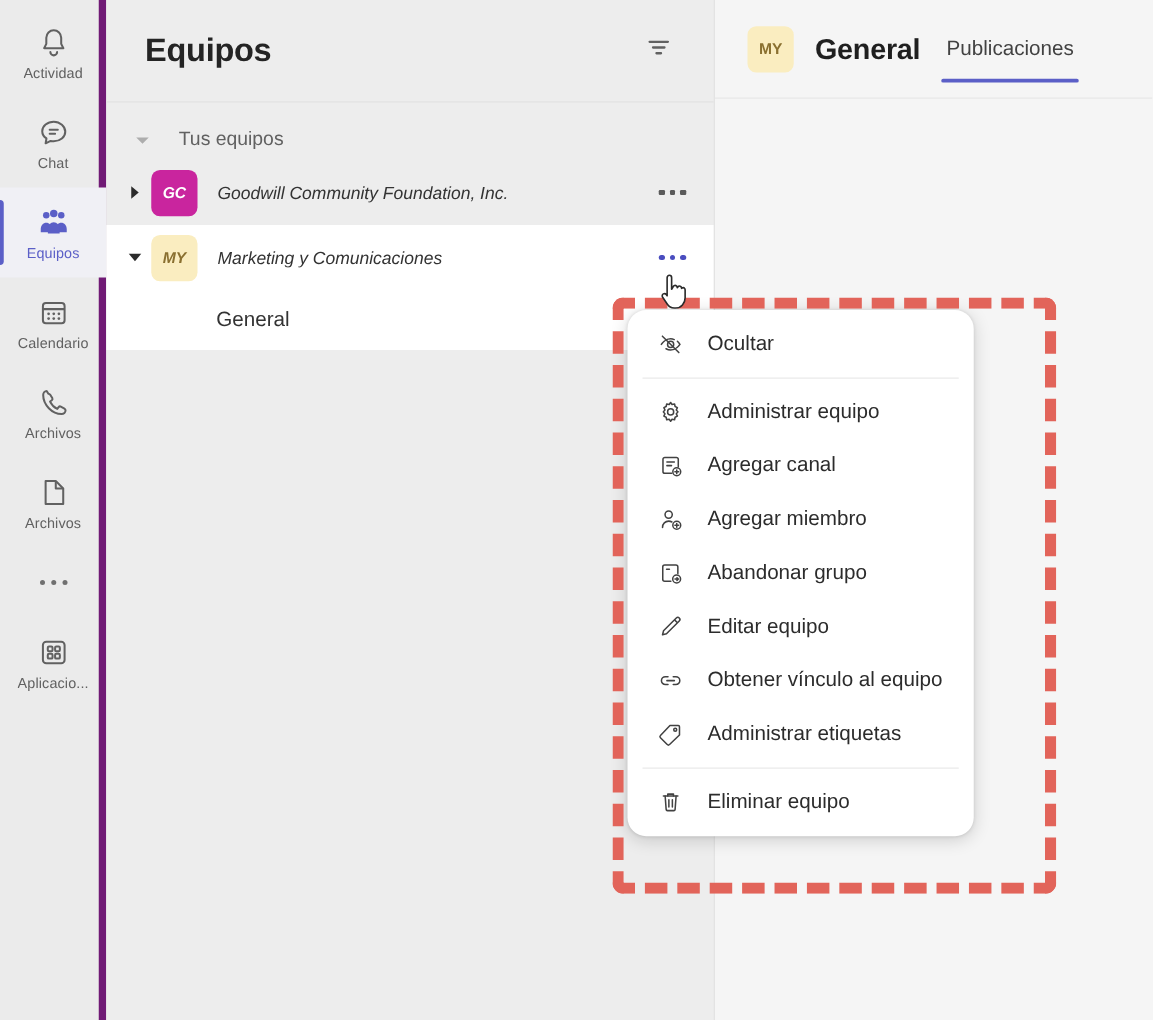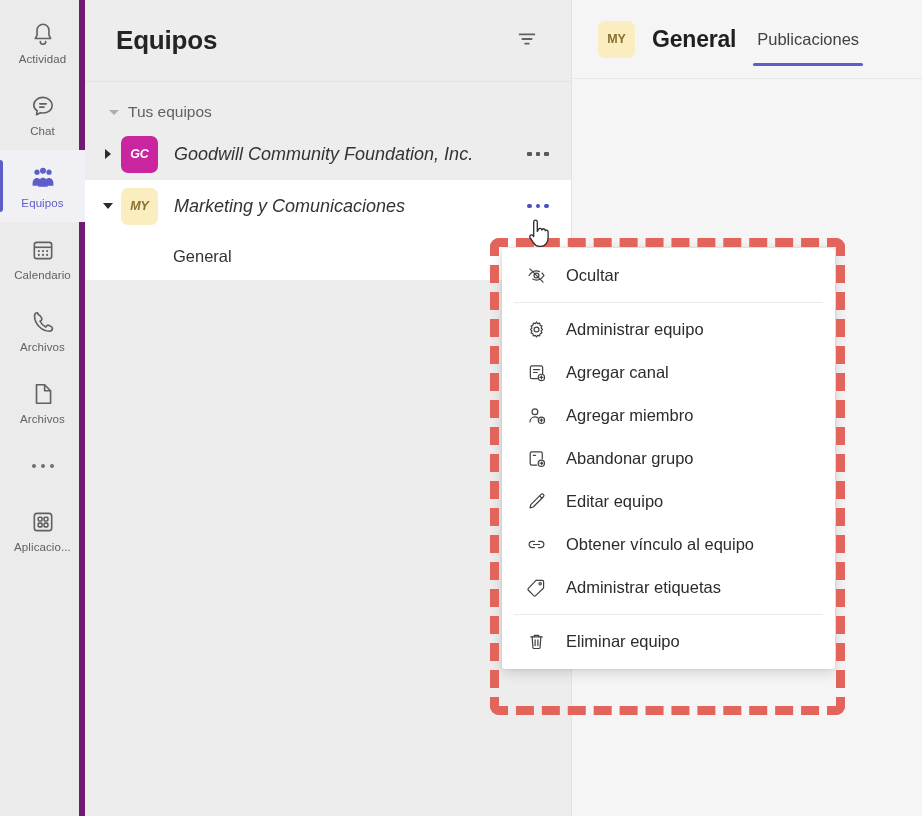--- a/index.html
+++ b/index.html
@@ -97,21 +97,21 @@
     width: 36px; height: 36px;
     display: flex; align-items: center; justify-content: center;
     cursor: pointer; border-radius: 4px;
   }
   .teams-body { flex: 1; padding-top: 14px; overflow: hidden; }
 
   .group-head {
     height: 32px;
     display: flex; align-items: center;
     padding-left: 24px;
-    gap: 9px;
+    gap: 24px;
     cursor: pointer;
   }
   .group-head .tri {
     width: 0; height: 0;
     border-left: 5px solid transparent;
     border-right: 5px solid transparent;
     border-top: 5px solid #ADADAD;
   }
   .group-head span.lbl {
     font-size: 15.5px; color: #616161;
@@ -146,21 +146,21 @@
   .avatar {
     width: 37px; height: 37px;
     border-radius: 7px;
     display: flex; align-items: center; justify-content: center;
     font-size: 12.5px; font-weight: 600;
     flex: 0 0 37px;
     margin-right: 16px;
     text-align: center;
   }
   .team-name {
-    font-size: 18px; color: #333333;
+    font-size: 14px; color: #333333;
     flex: 1; white-space: nowrap; overflow: hidden;
   }
   .more-btn {
     width: 30px; height: 30px;
     display: flex; align-items: center; justify-content: center;
     gap: 4px; cursor: pointer; border-radius: 4px;
   }
   .more-btn i { width: 4.5px; height: 4.5px; background: #5A5A5A; border-radius: 1px; display:block;}
   .more-btn.hot i { background: #4A4DBF; border-radius: 50%; }
 
@@ -204,23 +204,23 @@
     position: absolute; left: 0; right: 0; bottom: 12px;
     height: 3.5px; border-radius: 2px;
     background: #5B5FC7;
   }
   .main-body { flex: 1; }
 
   
   .ctx-menu {
     position: absolute;
     left: 502px; top: 248px;
-    width: 333px;
+    width: 277px;
     background: #FFFFFF;
-    border-radius: 3px;
+    border-radius: 15px;
     box-shadow: 0 3px 14px rgba(0,0,0,0.16), 0 0 3px rgba(0,0,0,0.10);
     padding: 6px 0;
     z-index: 40;
   }
   .ctx-item {
     height: 43px;
     display: flex; align-items: center;
     padding-left: 22px;
     gap: 18px;
     cursor: pointer;

